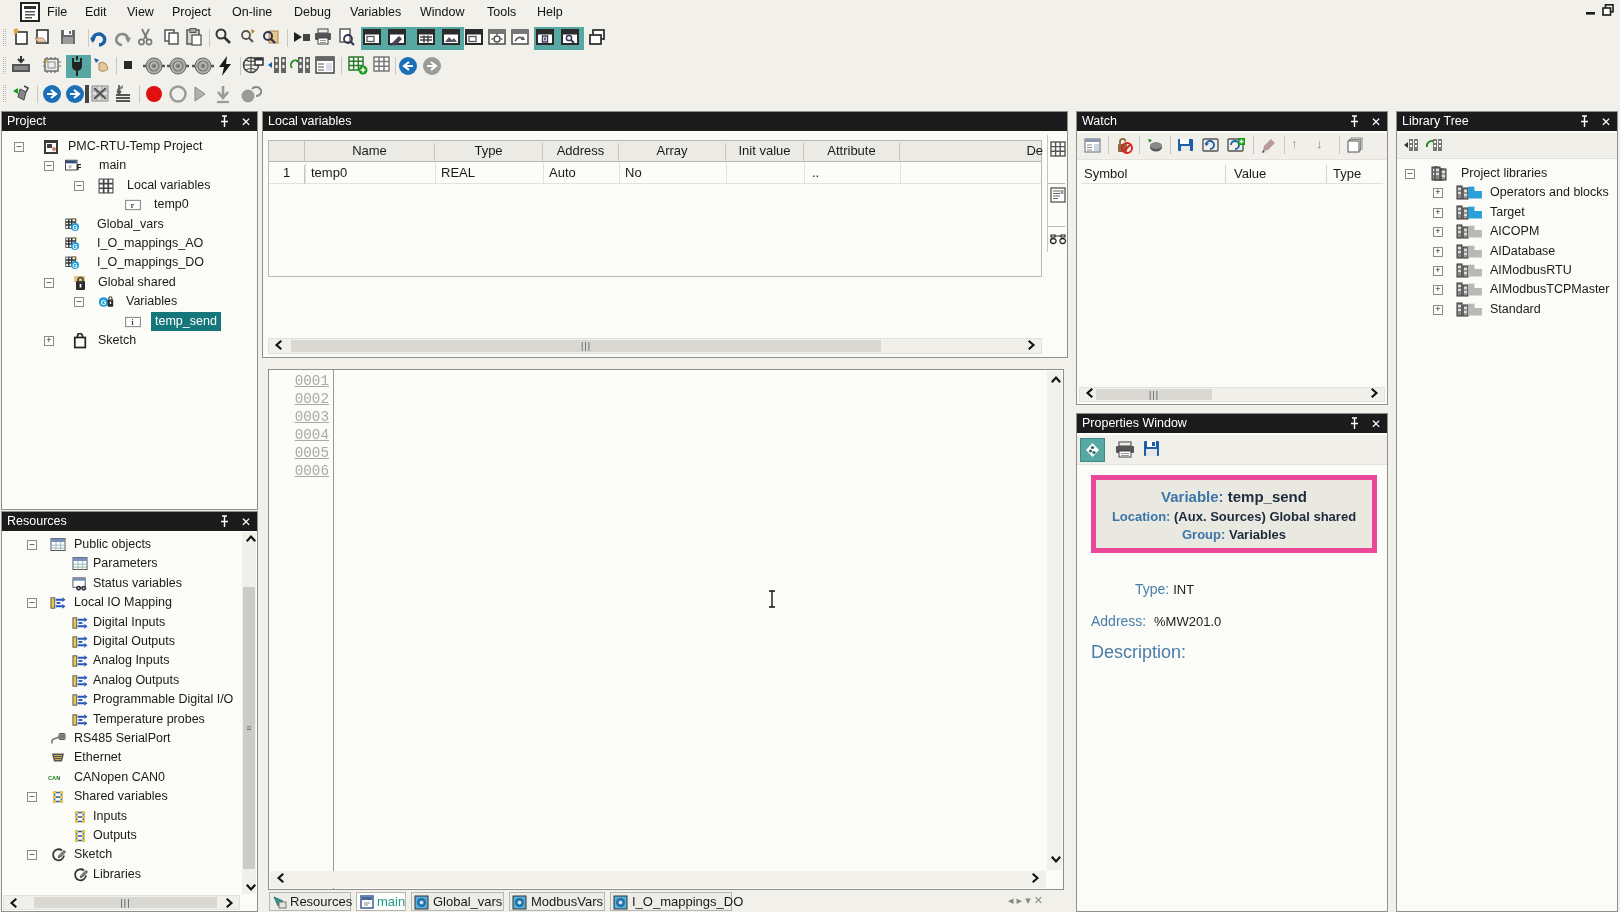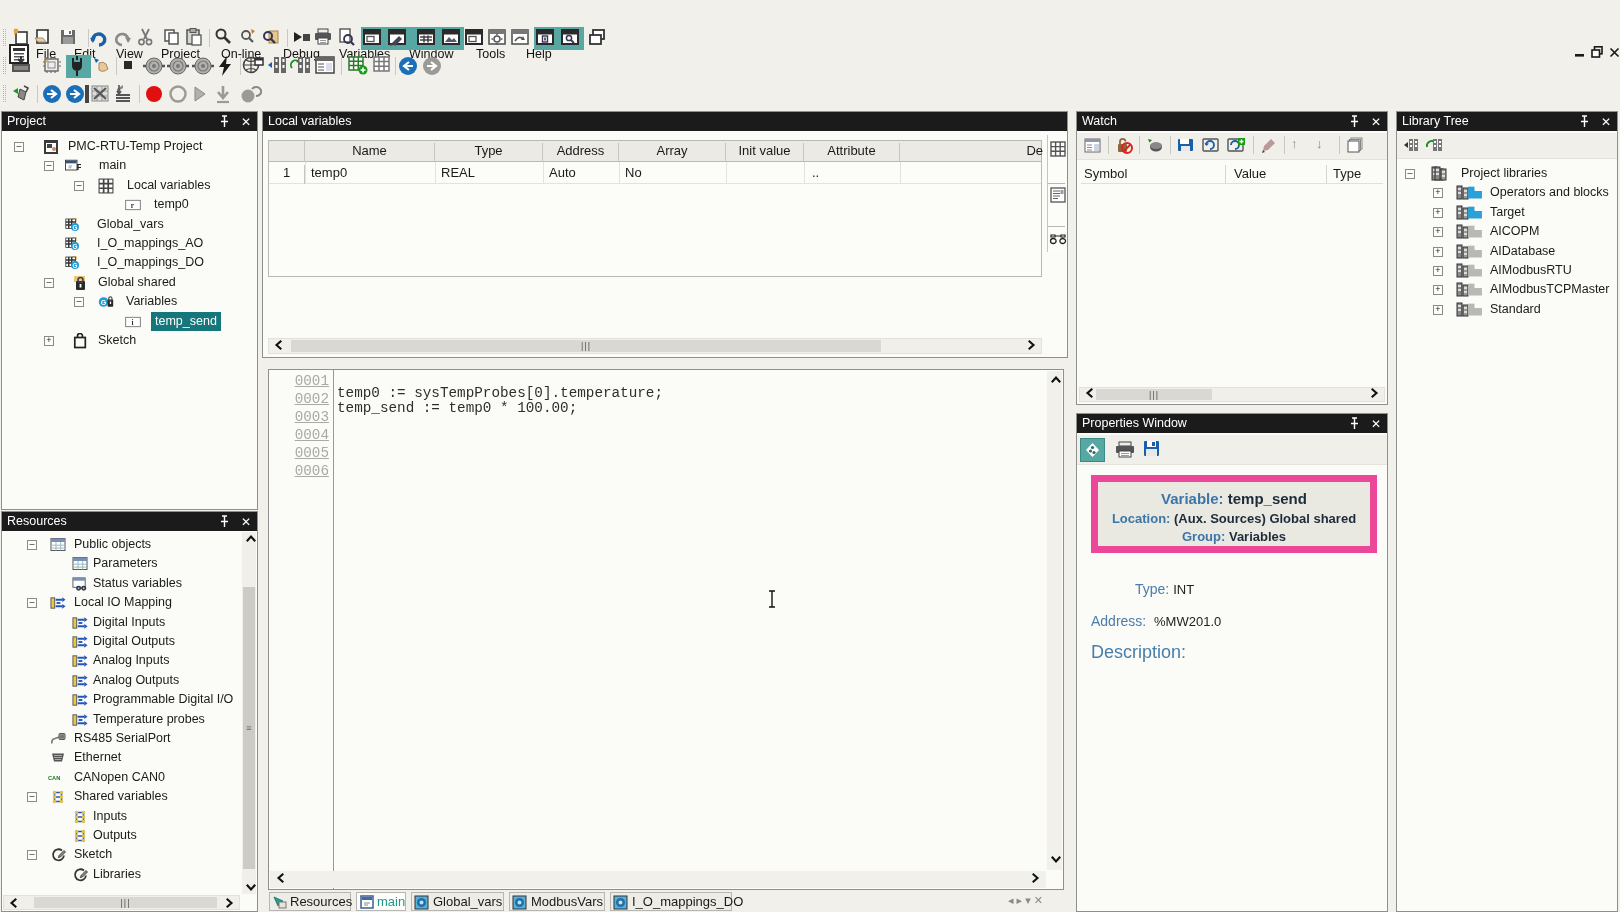--- a/index.html
+++ b/index.html
@@ -29,21 +29,21 @@
 .hsb .thumb { position:absolute; top:1px; bottom:1px; background:#d9d8d2; }
 .arr { position:absolute; color:#111; font-size:10px; font-weight:bold; line-height:14px; }
 .grip { color:#555; font-size:9px; letter-spacing:1px; display:block; line-height:10px; margin-top:1px; }
 .tealblk { position:absolute; background:#57a8a3; }
 .vsep { position:absolute; width:1px; background:#c9c8c2; top:3px; height:18px; }
 .menu { position:absolute; font-size:12.5px; color:#111; }
 </style>
 </head>
 <body>
 
-<div class="abs" id="menubar" style="left:6px;top:0;width:1476px;height:24px;margin-top:42px;">
+<div class="abs" id="menubar" style="left:17px;top:0;width:1476px;height:24px;">
   <svg class="abs" style="left:3px;top:2px" width="20" height="20" viewBox="0 0 20 20">
     <rect x="1" y="1" width="18" height="18" fill="#fff" stroke="#222" stroke-width="2"></rect>
     <rect x="4" y="4" width="12" height="3" fill="#333"></rect>
     <rect x="5" y="9" width="10" height="1.5" fill="#555"></rect>
     <rect x="5" y="12" width="10" height="1.5" fill="#555"></rect>
     <rect x="5" y="15" width="7" height="1.5" fill="#555"></rect>
   </svg>
   <span class="menu" style="left:30px;top:5px">File</span>
   <span class="menu" style="left:68px;top:5px">Edit</span>
   <span class="menu" style="left:110px;top:5px">View</span>
@@ -757,21 +757,20 @@
         <svg width="9" height="10" viewBox="0 0 9 10" style="display:block">
           <path d="M2.5 1.5 L6.5 5 L2.5 8.5" fill="none" stroke="#111" stroke-width="2.1" stroke-linecap="square"></path>
         </svg>
       </span>
   </div>
 </div>
 
 <div class="abs" id="editor" style="left:268px;top:369px;width:796px;height:521px;border:1px solid #8f8f8c;background:#fbfbf7;">
   <div class="abs" style="left:0;top:0;width:65px;bottom:0;border-right:1px solid #9a9a94;"></div>
   <div class="abs" style="left:0;top:2px;width:60px;text-align:right;font-family:'Liberation Mono',monospace;font-size:14.3px;line-height:18px;color:#a9a9a5;text-decoration:underline;">0001<br>0002<br>0003<br>0004<br>0005<br>0006</div>
-  <div class="abs" style="left:68px;top:2px;font-family:'Liberation Mono',monospace;font-size:14.3px;line-height:14.3px;color:#2e2e2e;white-space:pre;"><br>temp0 := sysTempProbes[0].temperature;<br>temp_send := temp0 * 100.00;</div>
 
   <svg class="abs" style="left:498px;top:220px" width="10" height="18" viewBox="0 0 10 18">
       <path d="M2 1 h6 M2 17 h6 M5 1 v16" stroke="#111" stroke-width="1.4" fill="none"></path>
     </svg>
 
   <div class="abs" style="right:1px;top:1px;width:15px;bottom:19px;background:#f1f0ea;">
     <span class="arr" style="left:4px;top:4px;">
         <svg width="10" height="9" viewBox="0 0 10 9" style="display:block">
           <path d="M1.5 6.5 L5 2.5 L8.5 6.5" fill="none" stroke="#111" stroke-width="2.1" stroke-linecap="square"></path>
         </svg>
@@ -944,21 +943,21 @@
         <path d="M6 12.5 h8 M6 14.5 h8" stroke="#999"></path>
       </svg>
     <svg class="abs" style="left:66px;top:5px" width="17" height="17" viewBox="0 0 17 17">
         <rect x="1" y="1" width="15" height="15" rx="1" fill="#1a5fa8"></rect>
         <rect x="4" y="1" width="9" height="6" fill="#fff"></rect>
         <rect x="9" y="2" width="3" height="4" fill="#1a5fa8"></rect>
         <rect x="3" y="9" width="11" height="7" fill="#e8e8e8"></rect>
       </svg>
   </div>
 
-  <div class="abs" style="left:14px;top:61px;width:286px;height:78px;background:#e9e8e1;border:7px solid #ec4899;text-align:center;font-size:13px;">
+  <div class="abs" style="left:14px;top:61px;width:286px;height:78px;background:#e9e8e1;border:5px solid #ec4899;text-align:center;font-size:13px;">
     <div style="margin-top:8px;font-size:15px;font-weight:bold;"><span style="color:#3c76a8;">Variable:</span> <span style="color:#1c2b3a;">temp_send</span></div>
     <div style="margin-top:4px;font-weight:bold;"><span style="color:#3c76a8;">Location:</span> <span style="color:#1c2b3a;">(Aux. Sources) Global shared</span></div>
     <div style="margin-top:3px;font-weight:bold;"><span style="color:#3c76a8;">Group:</span> <span style="color:#1c2b3a;">Variables</span></div>
   </div>
   <div class="abs" style="left:14px;top:167px;font-size:14px;margin-left:44px;"><span style="color:#4a7dab;">Type:</span> <span style="color:#222;font-size:13px;">INT</span></div>
   <div class="abs" style="left:14px;top:199px;font-size:14px;"><span style="color:#4a7dab;">Address:</span>&nbsp; <span style="color:#222;font-size:13px;">%MW201.0</span></div>
   <div class="abs" style="left:14px;top:228px;font-size:18px;"><span style="color:#4a7dab;">Description:</span></div>
 </div>
 
 <div class="panel" id="libpanel" style="left:1396px;top:111px;width:222px;height:801px;">

